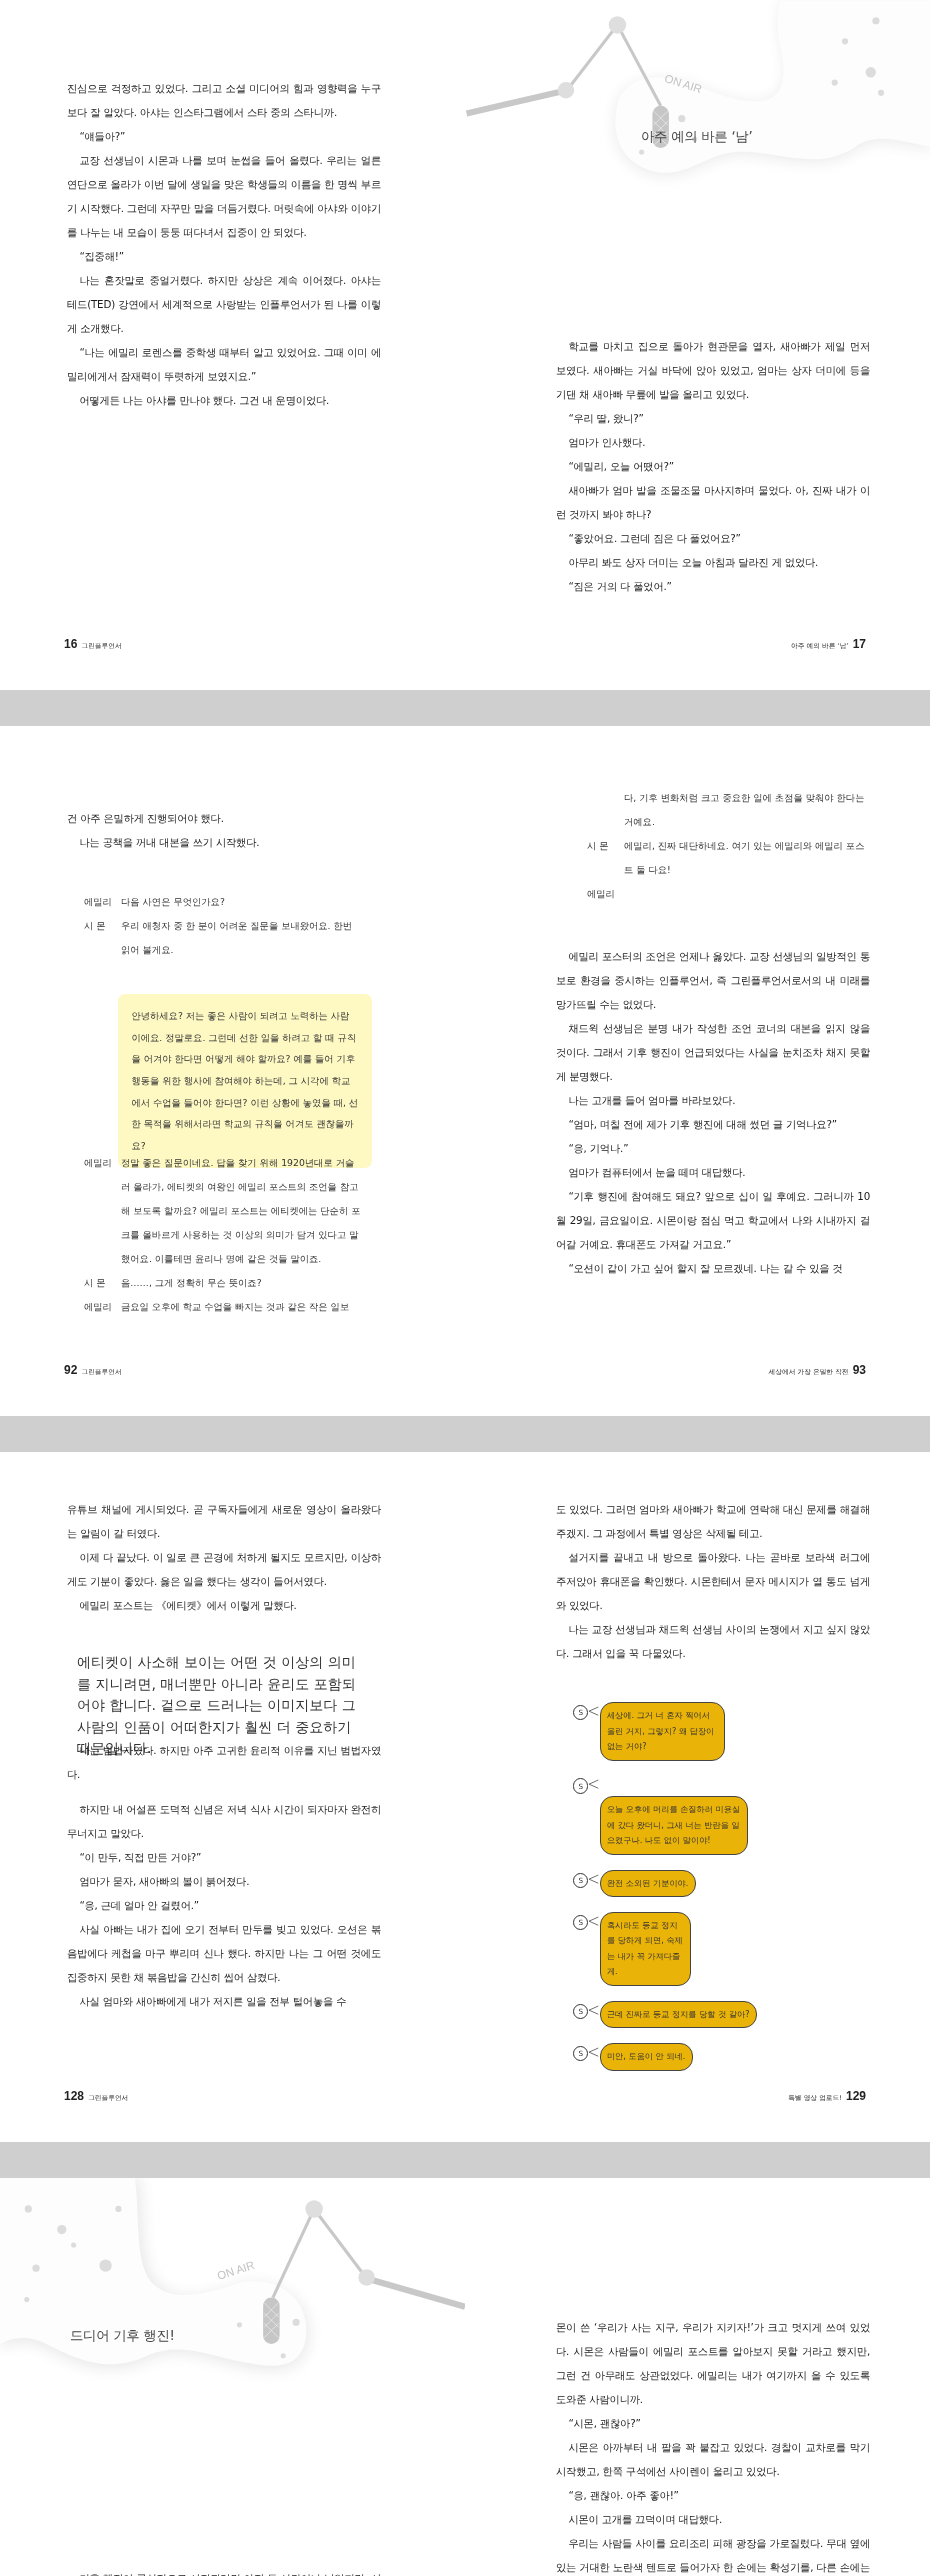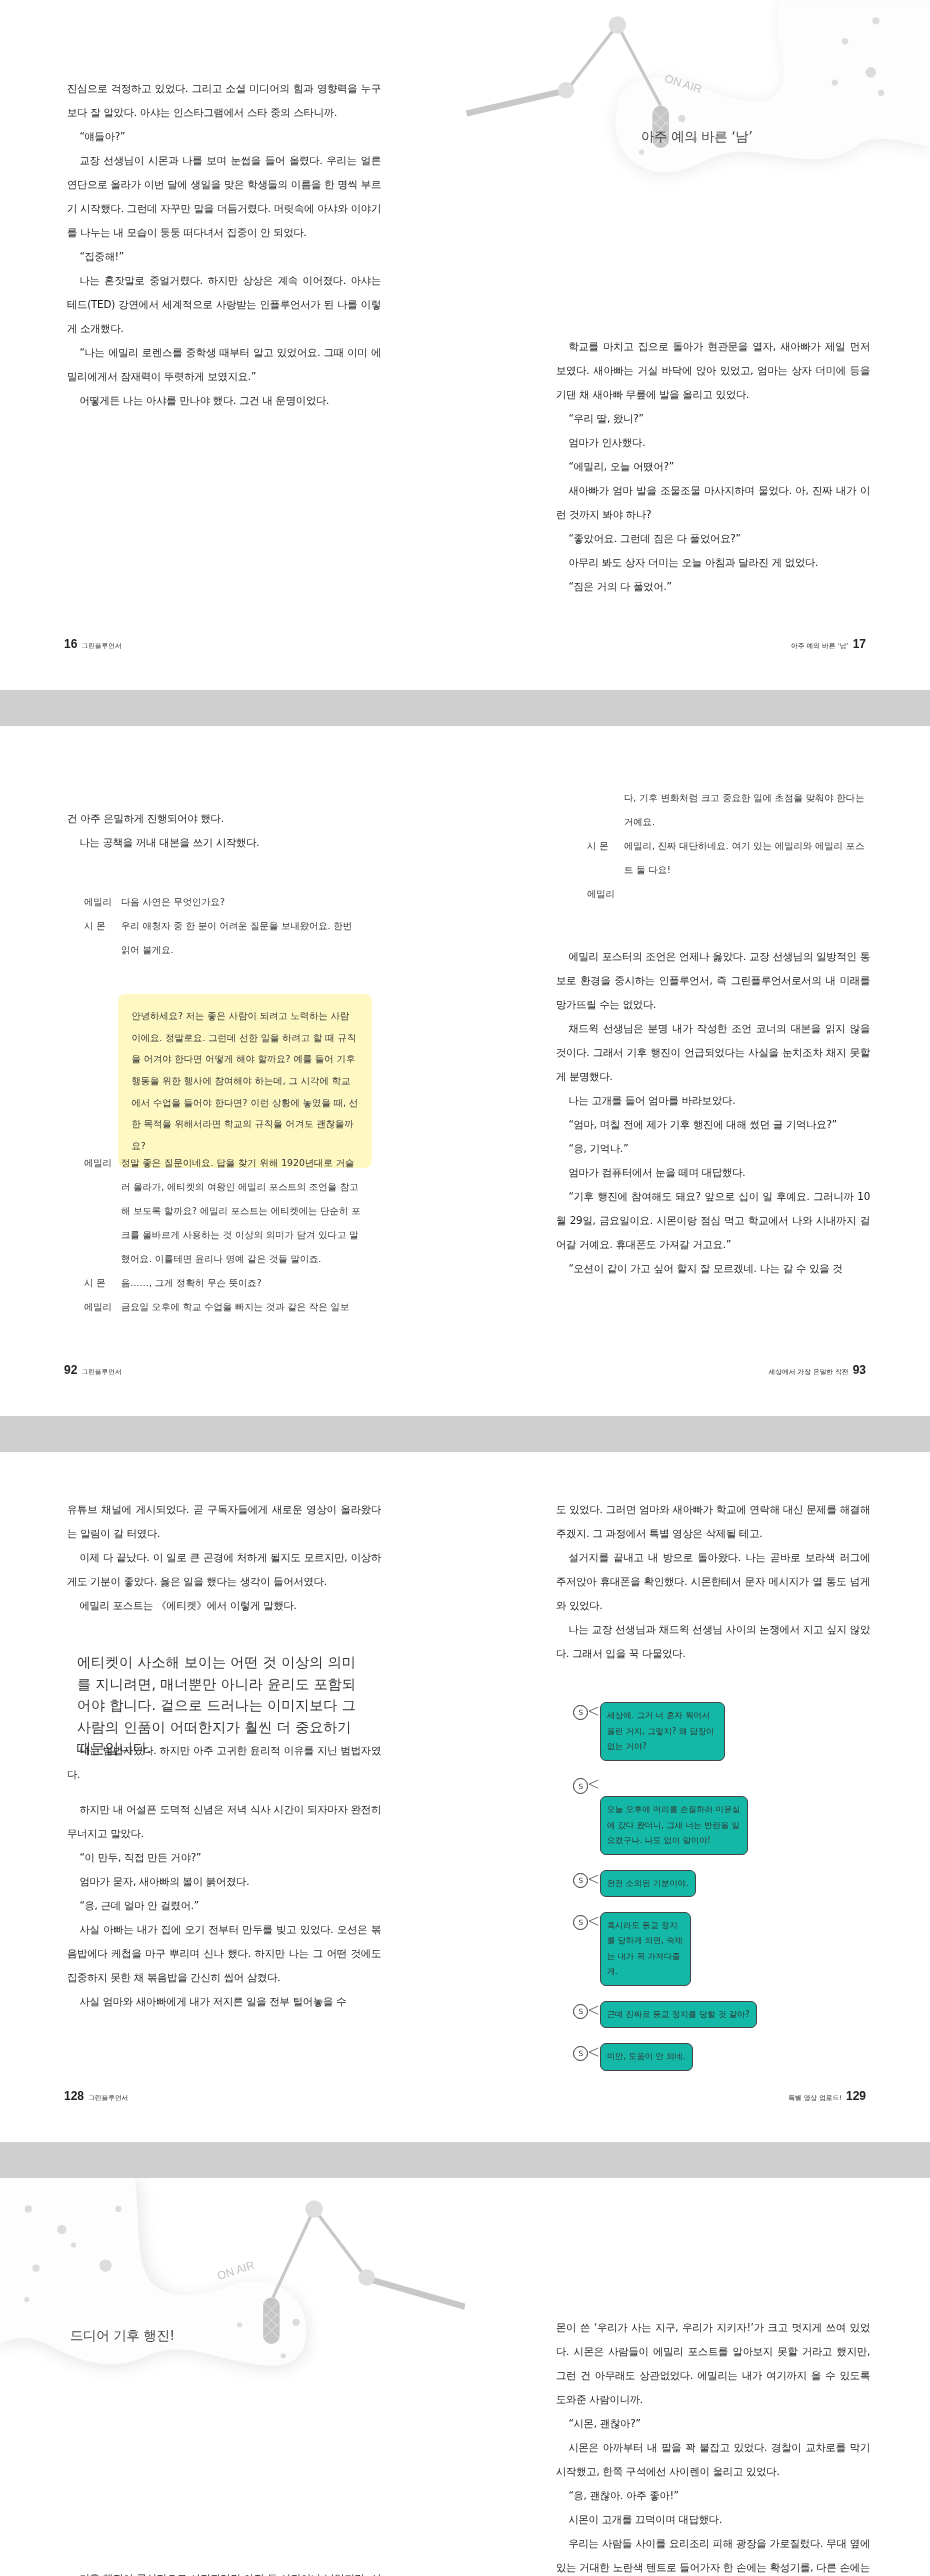--- a/index.html
+++ b/index.html
@@ -23,21 +23,21 @@
   .script{position:absolute;font-size:9.3px;line-height:24px;}
   .script .row{display:flex;}
   .script .spk{width:37px;flex:none;color:#333;}
   .script .line{flex:1;}
   .letter{position:absolute;background:#fef9c3;border-radius:7.2px;padding:11.3px 13.4px;font-size:9.3px;line-height:21.6px;}
   .quote{position:absolute;font-size:14px;line-height:21.6px;color:#333;}
   .chat{position:absolute;left:64px;}
   .bubble-row{display:flex;align-items:flex-start;margin-bottom:14.4px;}
   .avatar{width:13.4px;height:13.4px;border:0.8px solid #333;border-radius:50%;display:flex;align-items:center;justify-content:center;font-size:7.2px;flex:none;margin-top:3.1px;}
   .tail{width:11.3px;height:10.3px;flex:none;margin-top:4.1px;}
-  .bubble{border:0.8px solid #444;border-radius:6px;padding:5.2px 6.2px;font-size:8.2px;line-height:15.5px;background:#14b8a6;}
+  .bubble{border:0.8px solid #444;border-radius:13px;padding:5.2px 6.2px;font-size:8.2px;line-height:15.5px;background:#eab308;}
   .art{position:absolute;}
   .chapter-title{position:absolute;font-size:13.4px;color:#444;letter-spacing:-0.3px;}
 </style>
 </head>
 <body>
 
 <div class="spread">
   <div class="page left">
     <div class="text" style="top:76px;">
       <p>진심으로 걱정하고 있었다. 그리고 소셜 미디어의 힘과 영향력을 누구보다 잘 알았다. 아샤는 인스타그램에서 스타 중의 스타니까.</p>

